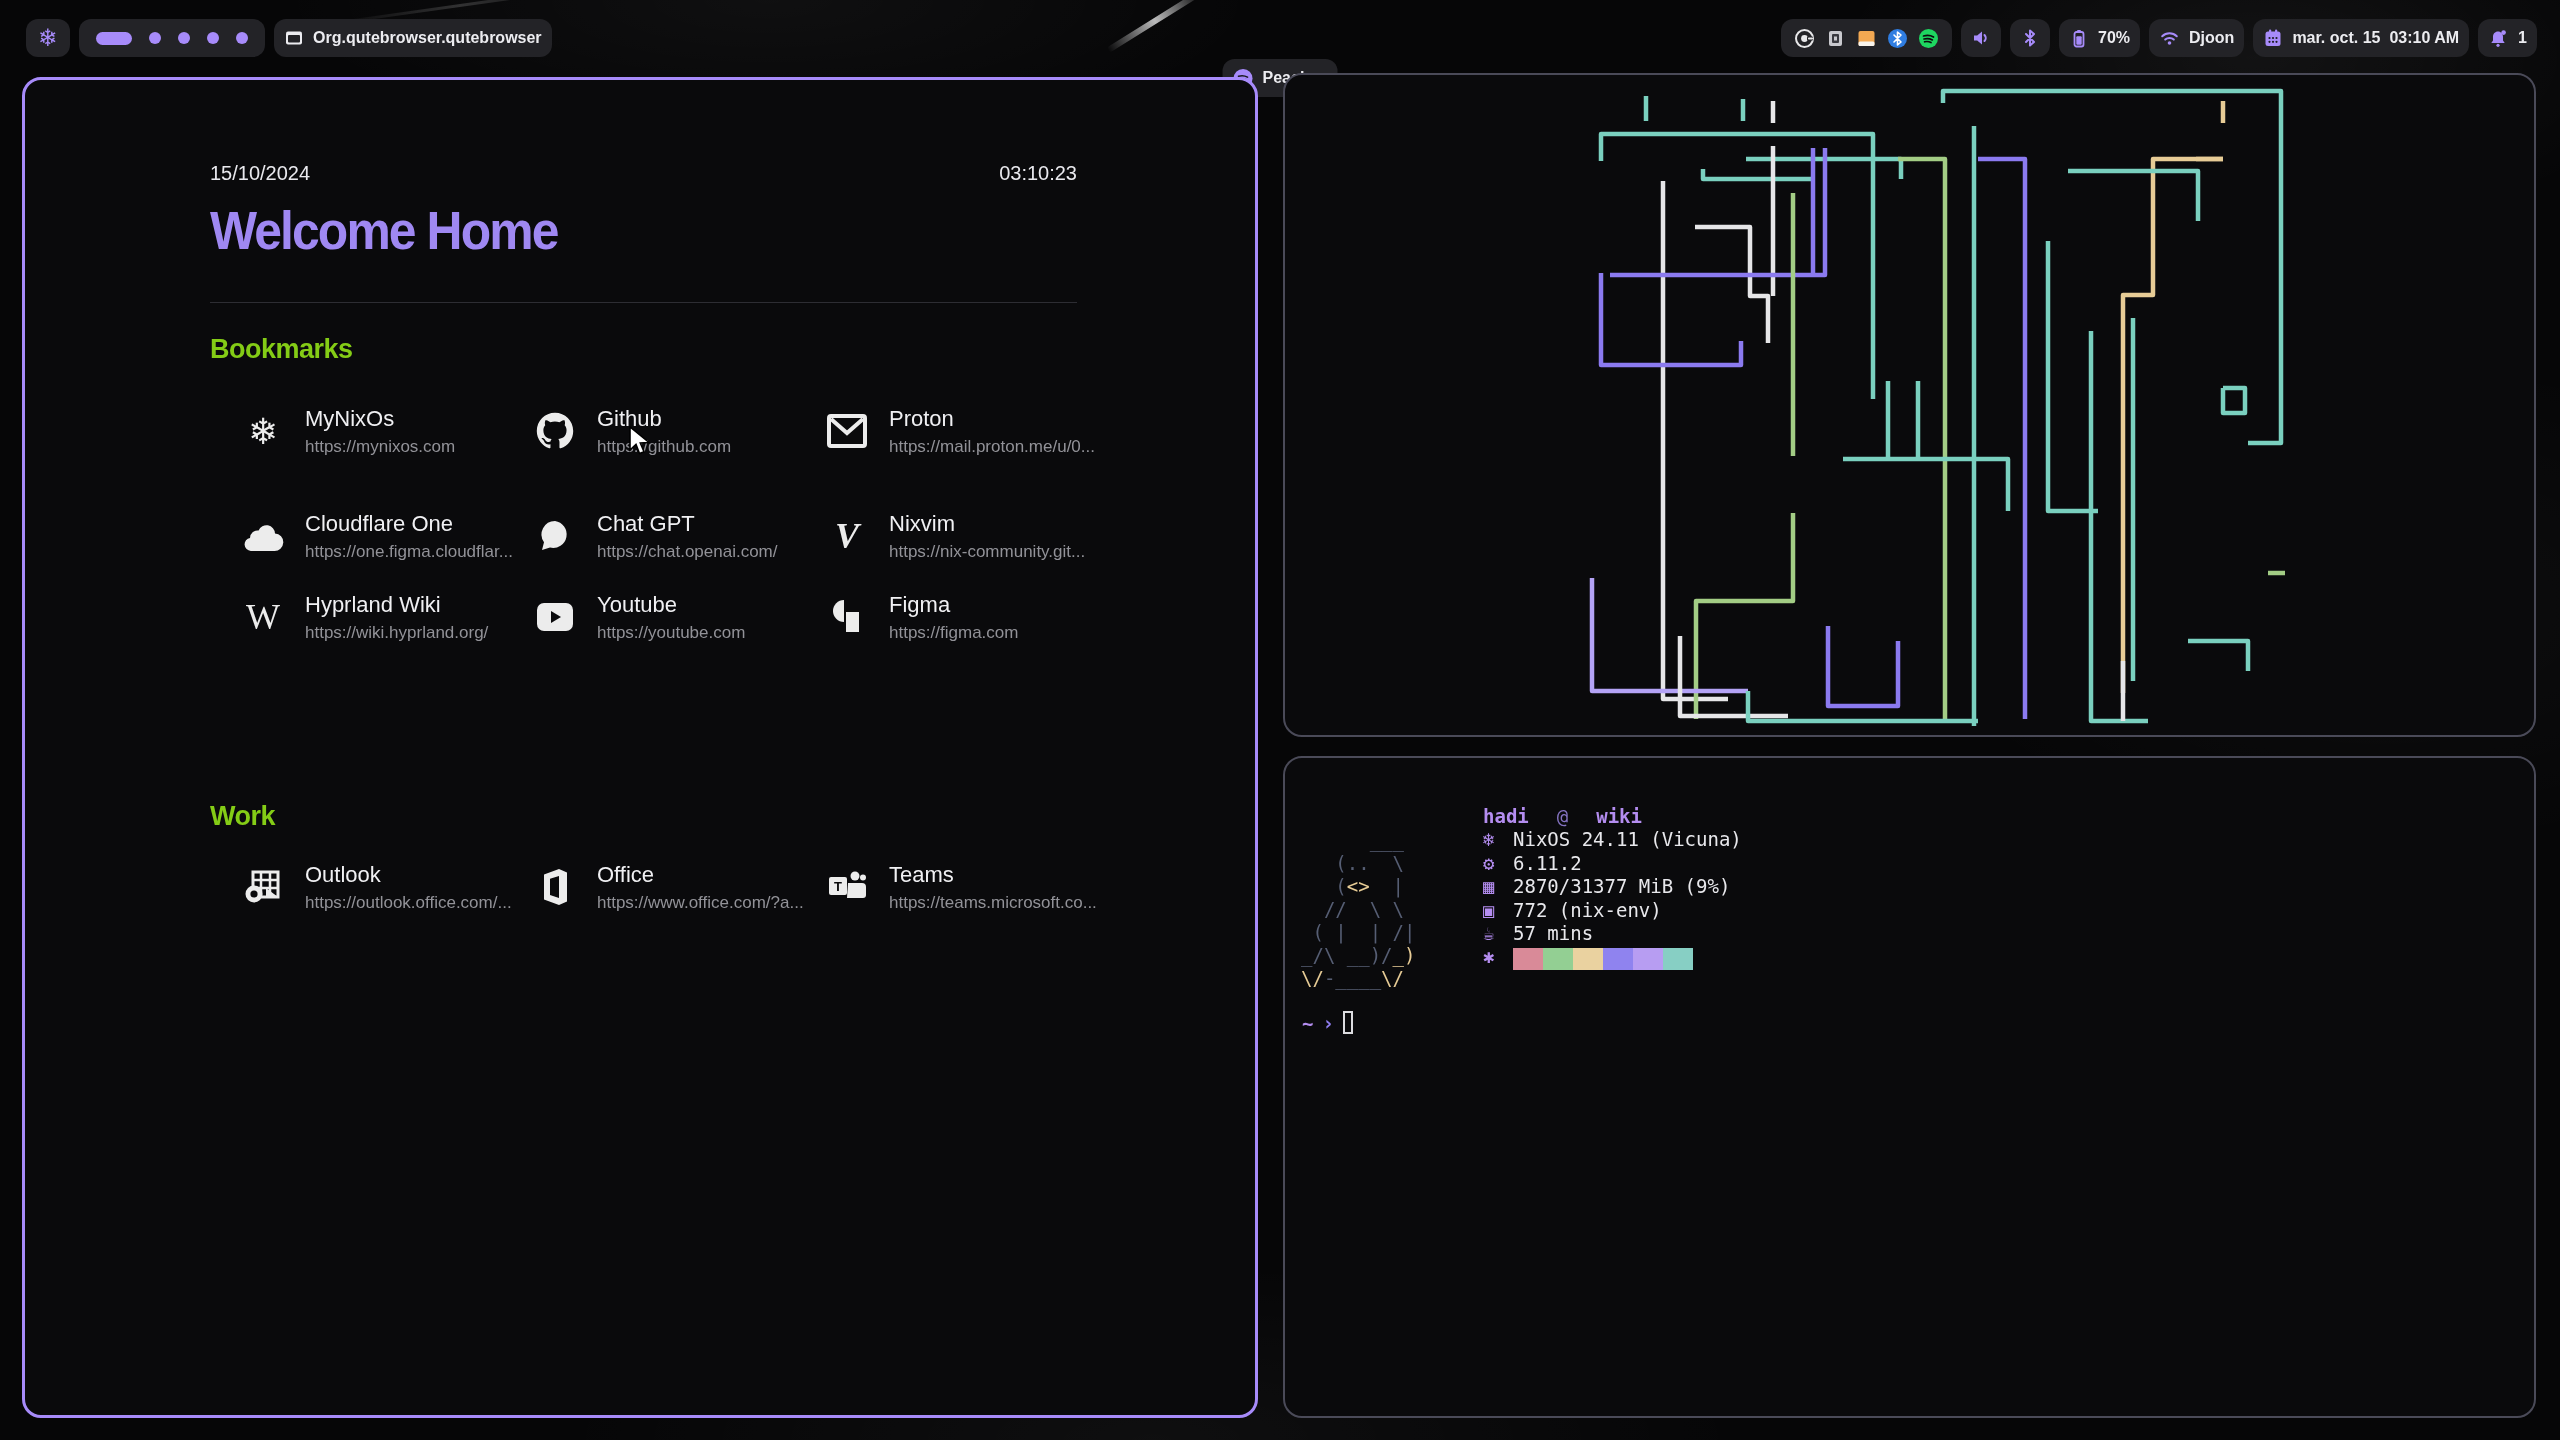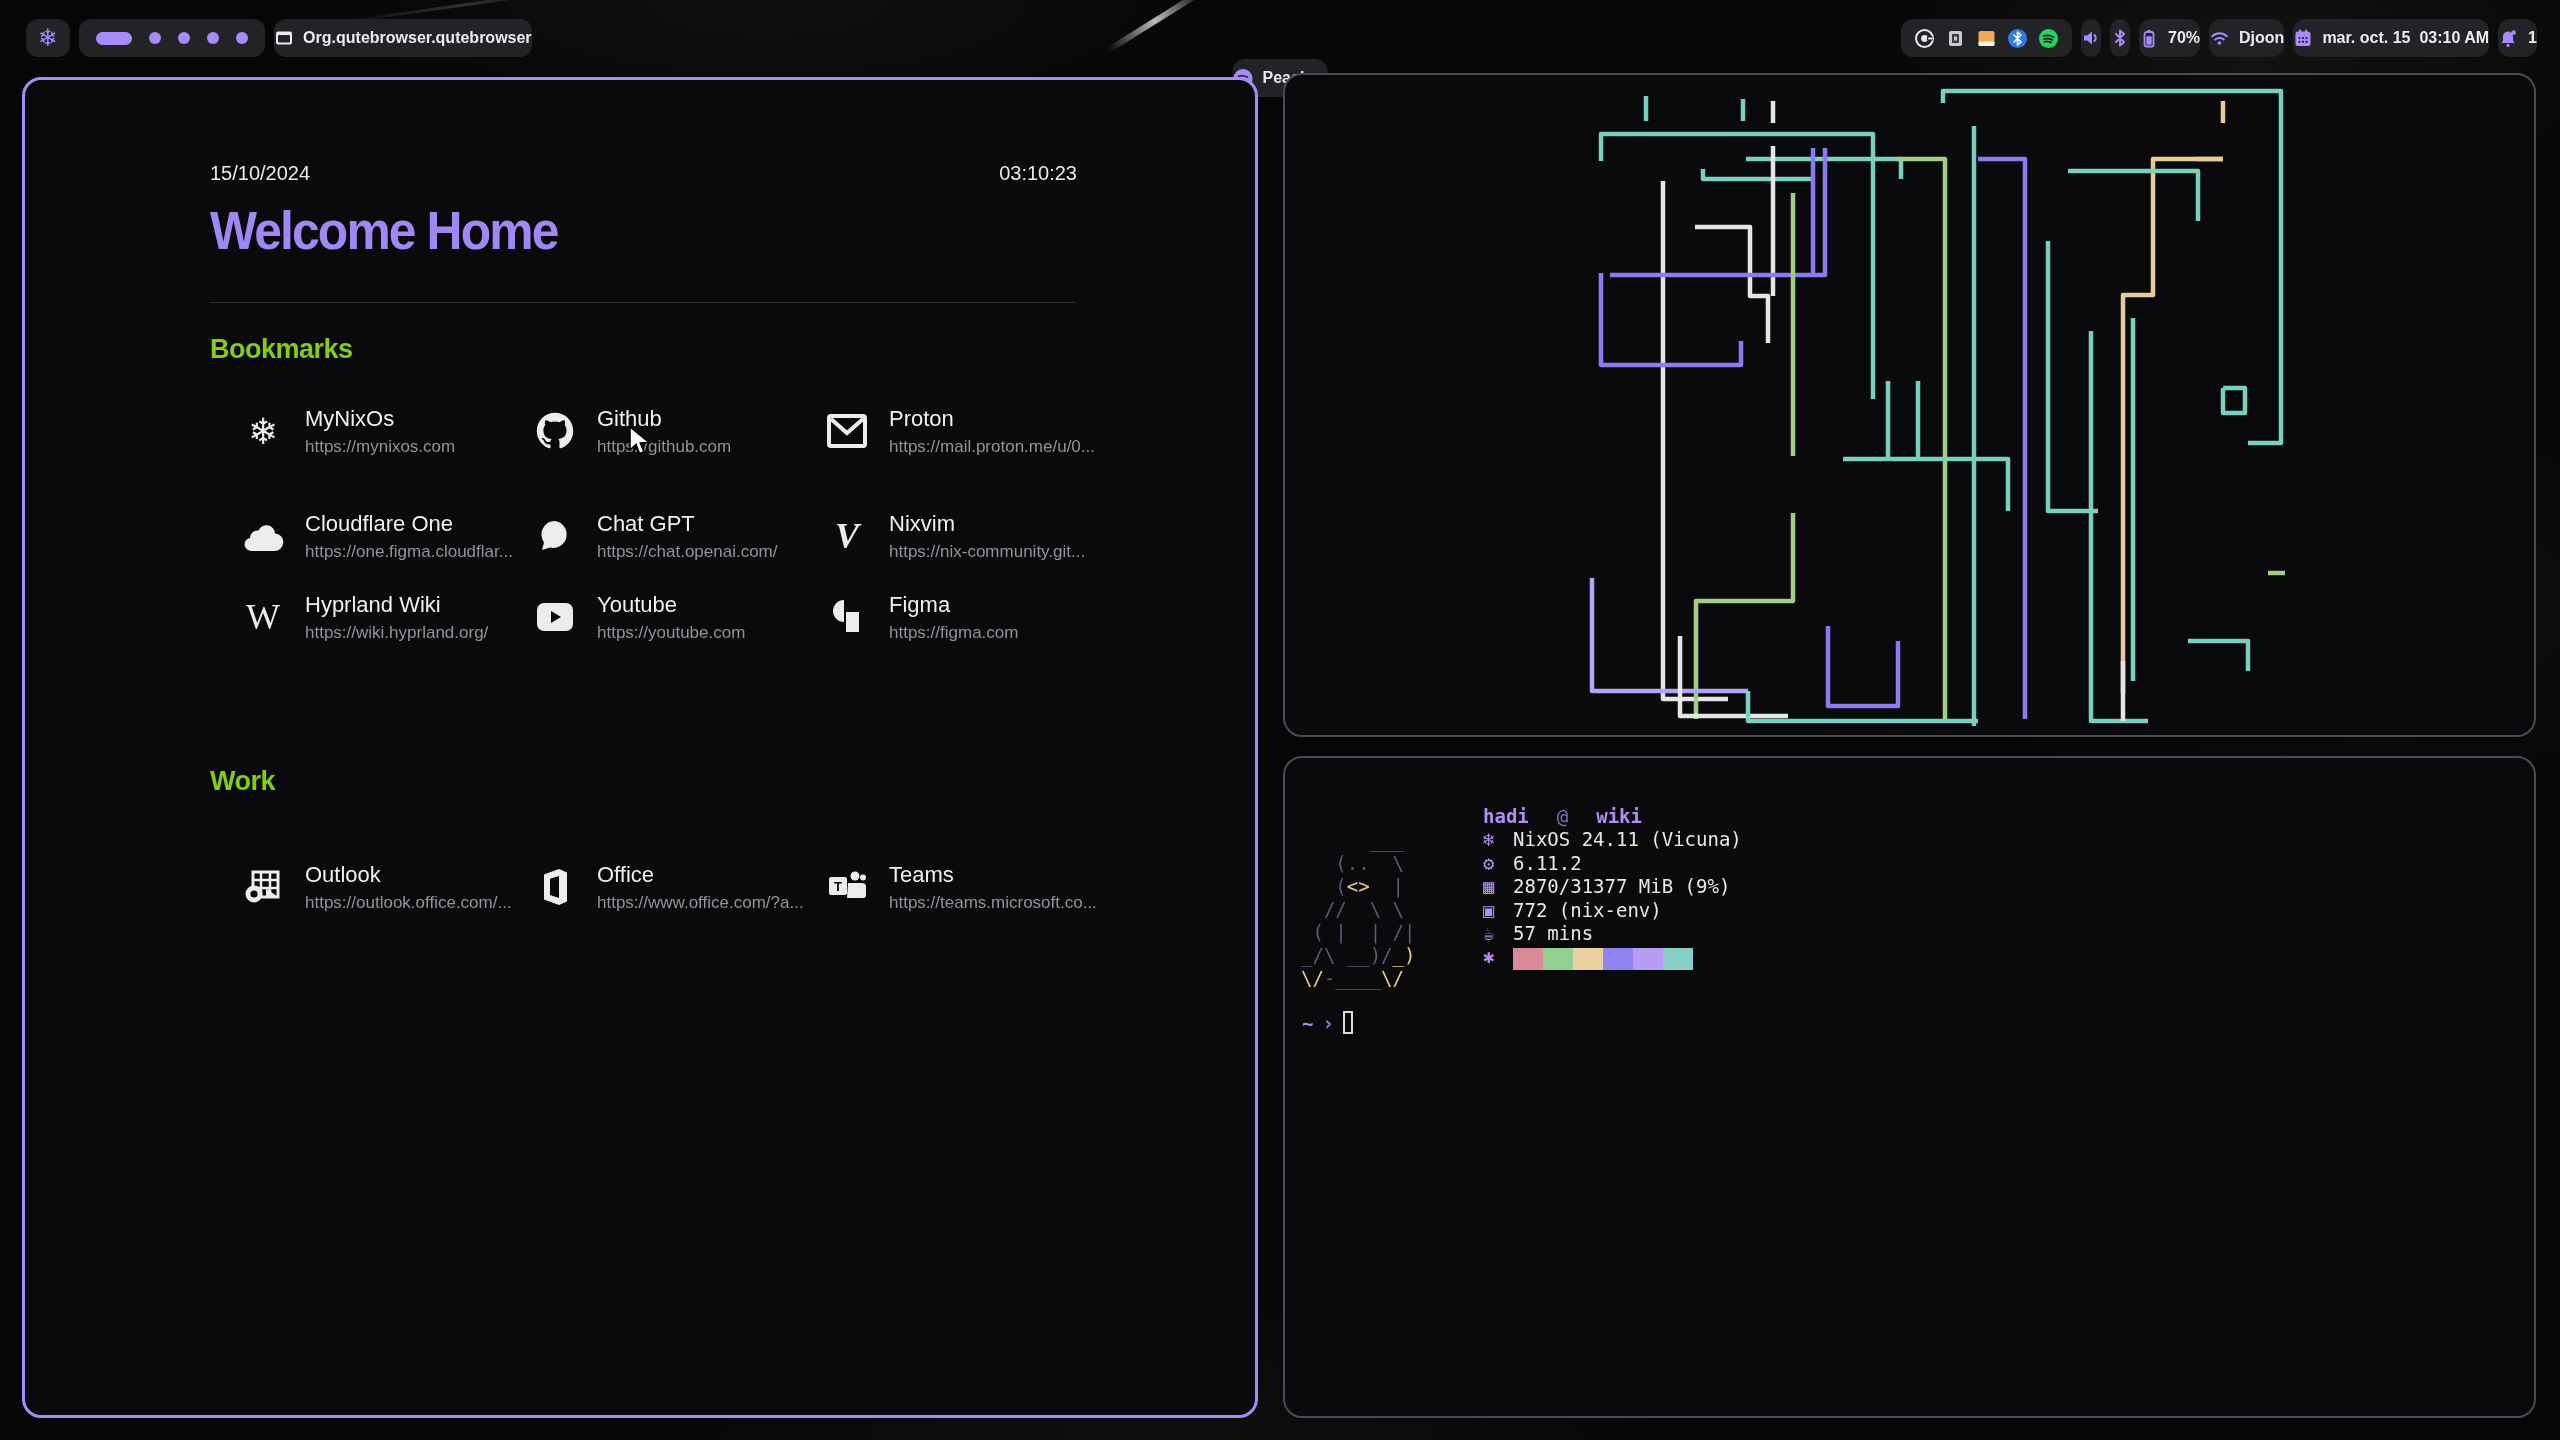--- a/index.html
+++ b/index.html
@@ -11,21 +11,21 @@
       radial-gradient(ellipse 700px 300px at 88% 4%, rgba(255,255,255,0.05), transparent 60%),
       radial-gradient(ellipse 900px 260px at 30% 0%, rgba(255,255,255,0.04), transparent 55%),
       radial-gradient(ellipse 800px 420px at 93% 42%, rgba(255,255,255,0.03), transparent 60%),
       radial-gradient(ellipse 1000px 300px at 45% 100%, rgba(255,255,255,0.035), transparent 60%);
     pointer-events:none;}
   .streak{position:absolute;background:linear-gradient(90deg,transparent,rgba(255,255,255,0.9),transparent);
     border-radius:3px;pointer-events:none;}
 
   
   .pill{position:relative;display:flex;align-items:center;height:38px;border-radius:12px;
-    background:#232327;padding:0 0;gap:9px;box-sizing:border-box;}
+    background:#232327;padding:0 10px;gap:9px;box-sizing:border-box;}
   #bar-left{position:absolute;left:26px;top:19px;display:flex;gap:9px;}
   #bar-center{position:absolute;left:50%;top:35px;transform:translateX(-50%);margin-top:24px;}
   #bar-right{position:absolute;right:23px;top:19px;display:flex;gap:9px;}
   .pill .label{font-size:16px;font-weight:700;color:#ececf0;white-space:pre;}
   #ws-pill{gap:17px;padding:0 17px;}
   .ws-dot{width:12px;height:12px;border-radius:50%;background:#a78bfa;}
   .ws-active{width:36px;height:13px;border-radius:7px;background:#a78bfa;}
   #logo-pill{padding:0 12px;}
   .nix-glyph{font-family:"DejaVu Sans",sans-serif;font-size:24px;color:#a78bfa;line-height:1;}
   .tray-ic{width:21px;height:21px;display:block;}
@@ -301,21 +301,21 @@
               </svg>
           </span>
           <span class="bm-texts">
             <span class="bm-label">Figma</span>
             <span class="bm-url">https://figma.com</span>
           </span>
         </div>
       </div>
 
 
-      <div class="sp-h" style="top:686px;">Work</div>
+      <div class="sp-h" style="top:721px;">Work</div>
 
       <div class="bm-row" style="top:776px;">
         <div class="bm-item c0">
           <span class="bm-icon">
             <svg width="38" height="38" viewBox="0 0 38 38">
                 <rect x="9" y="4" width="25" height="25" fill="none" stroke="#ececec" stroke-width="3"></rect>
                 <path d="M9 12 h25 M9 20 h25 M17 4 v25 M26 4 v25" stroke="#ececec" stroke-width="2.5"></path>
                 <path d="M34 29 L22 20 V29 Z" fill="#ececec"></path>
                 <circle cx="10" cy="26" r="8.5" fill="#ececec"></circle>
                 <circle cx="10" cy="26" r="3.6" fill="#0a0a0c"></circle>

